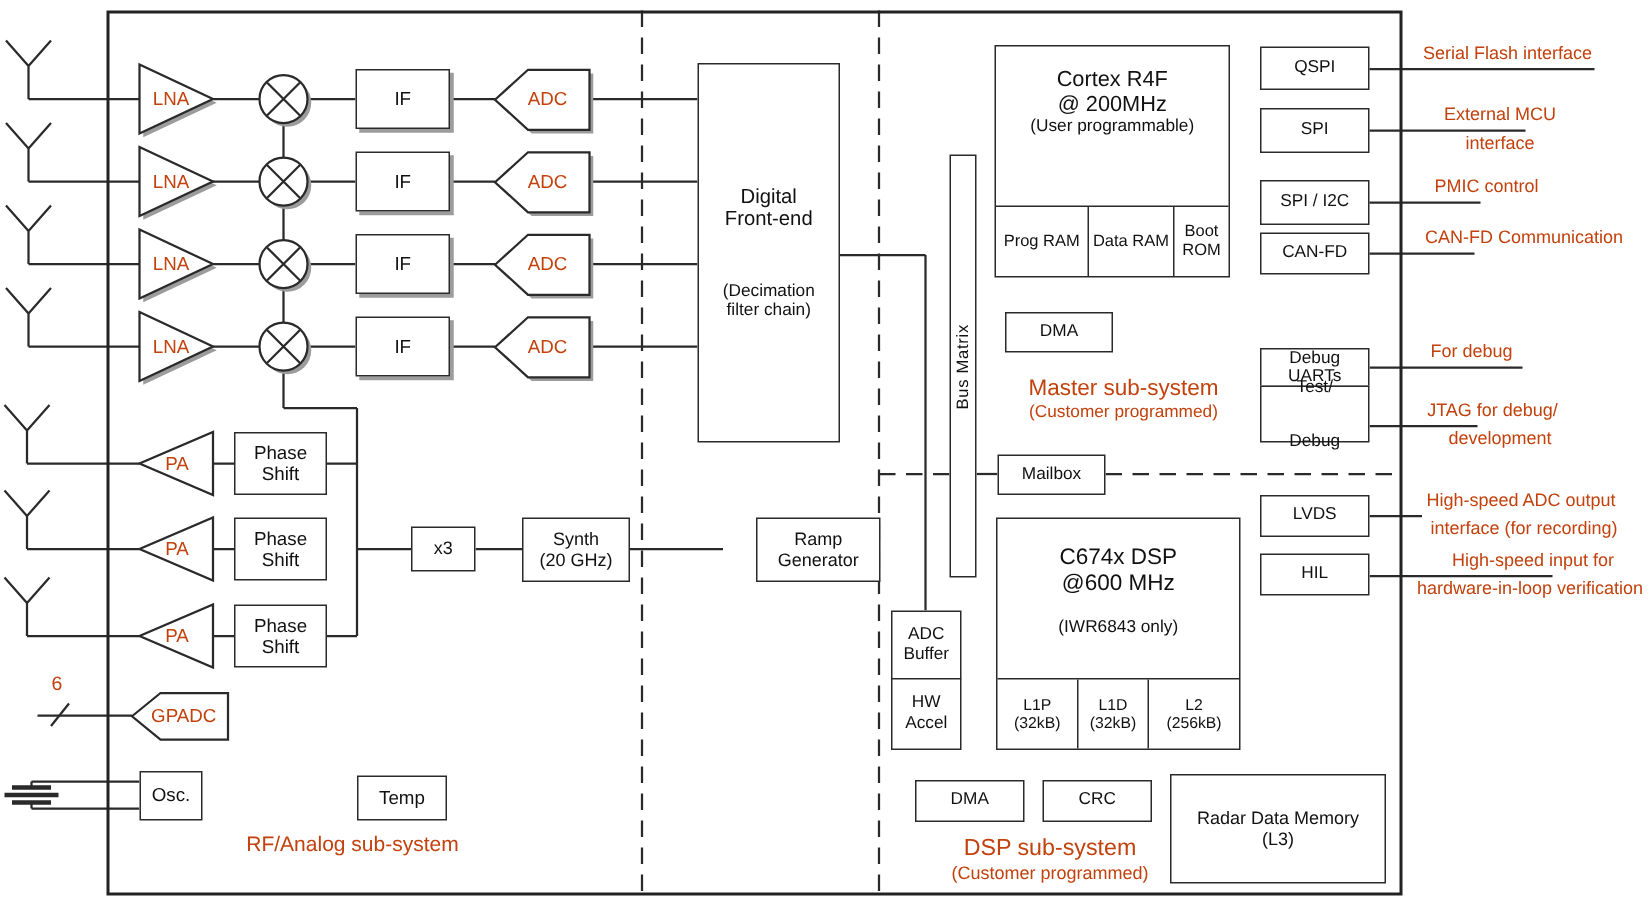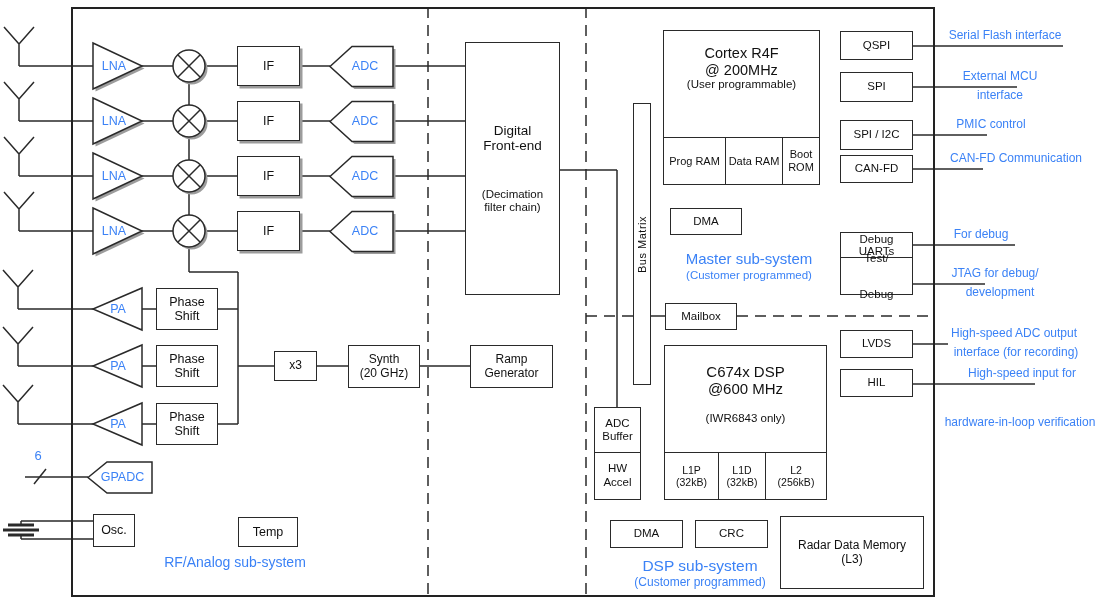--- a/index.html
+++ b/index.html
@@ -7,21 +7,21 @@
     position:relative;width:1100px;height:606px;background:#fff;overflow:hidden;
     font-family:"Liberation Sans","DejaVu Sans",sans-serif;color:#111;
   }
   .abs{position:absolute;}
   .bx{
     position:absolute;background:#fff;border:1.5px solid #2a2a2a;box-sizing:border-box;
     display:flex;flex-direction:column;align-items:center;justify-content:center;
     text-align:center;color:#111;line-height:1.15;
   }
   .sh{box-shadow:2.5px 2.5px 0 #9c9c9c;}
-  .lbl{position:absolute;color:#3b82f6;text-align:center;white-space:nowrap;line-height:1.15;}
+  .lbl{position:absolute;color:#c2410c;text-align:center;white-space:nowrap;line-height:1.15;}
   .ctr{transform:translateX(-50%);}
   .memrow{
     position:absolute;left:0;right:0;bottom:0;height:47px;border-top:1.5px solid #2a2a2a;
     display:flex;box-sizing:border-box;
   }
   .cell{
     box-sizing:border-box;display:flex;flex-direction:column;align-items:center;justify-content:center;
     text-align:center;line-height:1.15;padding:1px;
   }
   .cell + .cell{border-left:1.5px solid #2a2a2a;}
@@ -210,21 +210,21 @@
       <span>Shift</span>
   </div>
 
   <div class="bx" style="left:274px;top:351px;width:43px;height:30px;font-size:12px;">
       <span>x3</span>
     </div>
   <div class="bx" style="left:348px;top:345px;width:72px;height:43px;font-size:12px;">
     <span>Synth</span>
       <span>(20 GHz)</span>
   </div>
-  <div class="bx" style="left:470px;top:345px;width:83px;height:43px;font-size:12px;">
+  <div class="bx" style="left:504px;top:345px;width:83px;height:43px;font-size:12px;">
     <span>Ramp</span>
       <span>Generator</span>
   </div>
 
   <div class="lbl" style="left:95px;top:470px;width:55px;font-size:12.5px;">GPADC</div>
   <div class="lbl" style="left:30px;top:449px;width:16px;font-size:13px;">6</div>
   <div class="bx" style="left:93px;top:514px;width:42px;height:33px;font-size:12.5px;">
       <span>Osc.</span>
     </div>
   <div class="bx" style="left:238px;top:517px;width:60px;height:30px;font-size:12.5px;">
@@ -355,15 +355,15 @@
   <div class="lbl ctr" style="left:1000px;top:70px;font-size:12px;">External MCU</div>
   <div class="lbl ctr" style="left:1000px;top:89px;font-size:12px;">interface</div>
   <div class="lbl ctr" style="left:991px;top:118px;font-size:12px;">PMIC control</div>
   <div class="lbl ctr" style="left:1016px;top:152px;font-size:12px;">CAN-FD Communication</div>
   <div class="lbl ctr" style="left:981px;top:228px;font-size:12px;">For debug</div>
   <div class="lbl ctr" style="left:995px;top:267px;font-size:12px;">JTAG for debug/</div>
   <div class="lbl ctr" style="left:1000px;top:286px;font-size:12px;">development</div>
   <div class="lbl ctr" style="left:1014px;top:327px;font-size:12px;">High-speed ADC output</div>
   <div class="lbl ctr" style="left:1016px;top:346px;font-size:12px;">interface (for recording)</div>
   <div class="lbl ctr" style="left:1022px;top:367px;font-size:12px;">High-speed input for</div>
-  <div class="lbl ctr" style="left:1020px;top:386px;font-size:12px;margin-top:30px;">hardware-in-loop verification</div>
+  <div class="lbl ctr" style="left:1020px;top:386px;font-size:12px;">hardware-in-loop verification</div>
 
 </div>
 
 </body></html>

